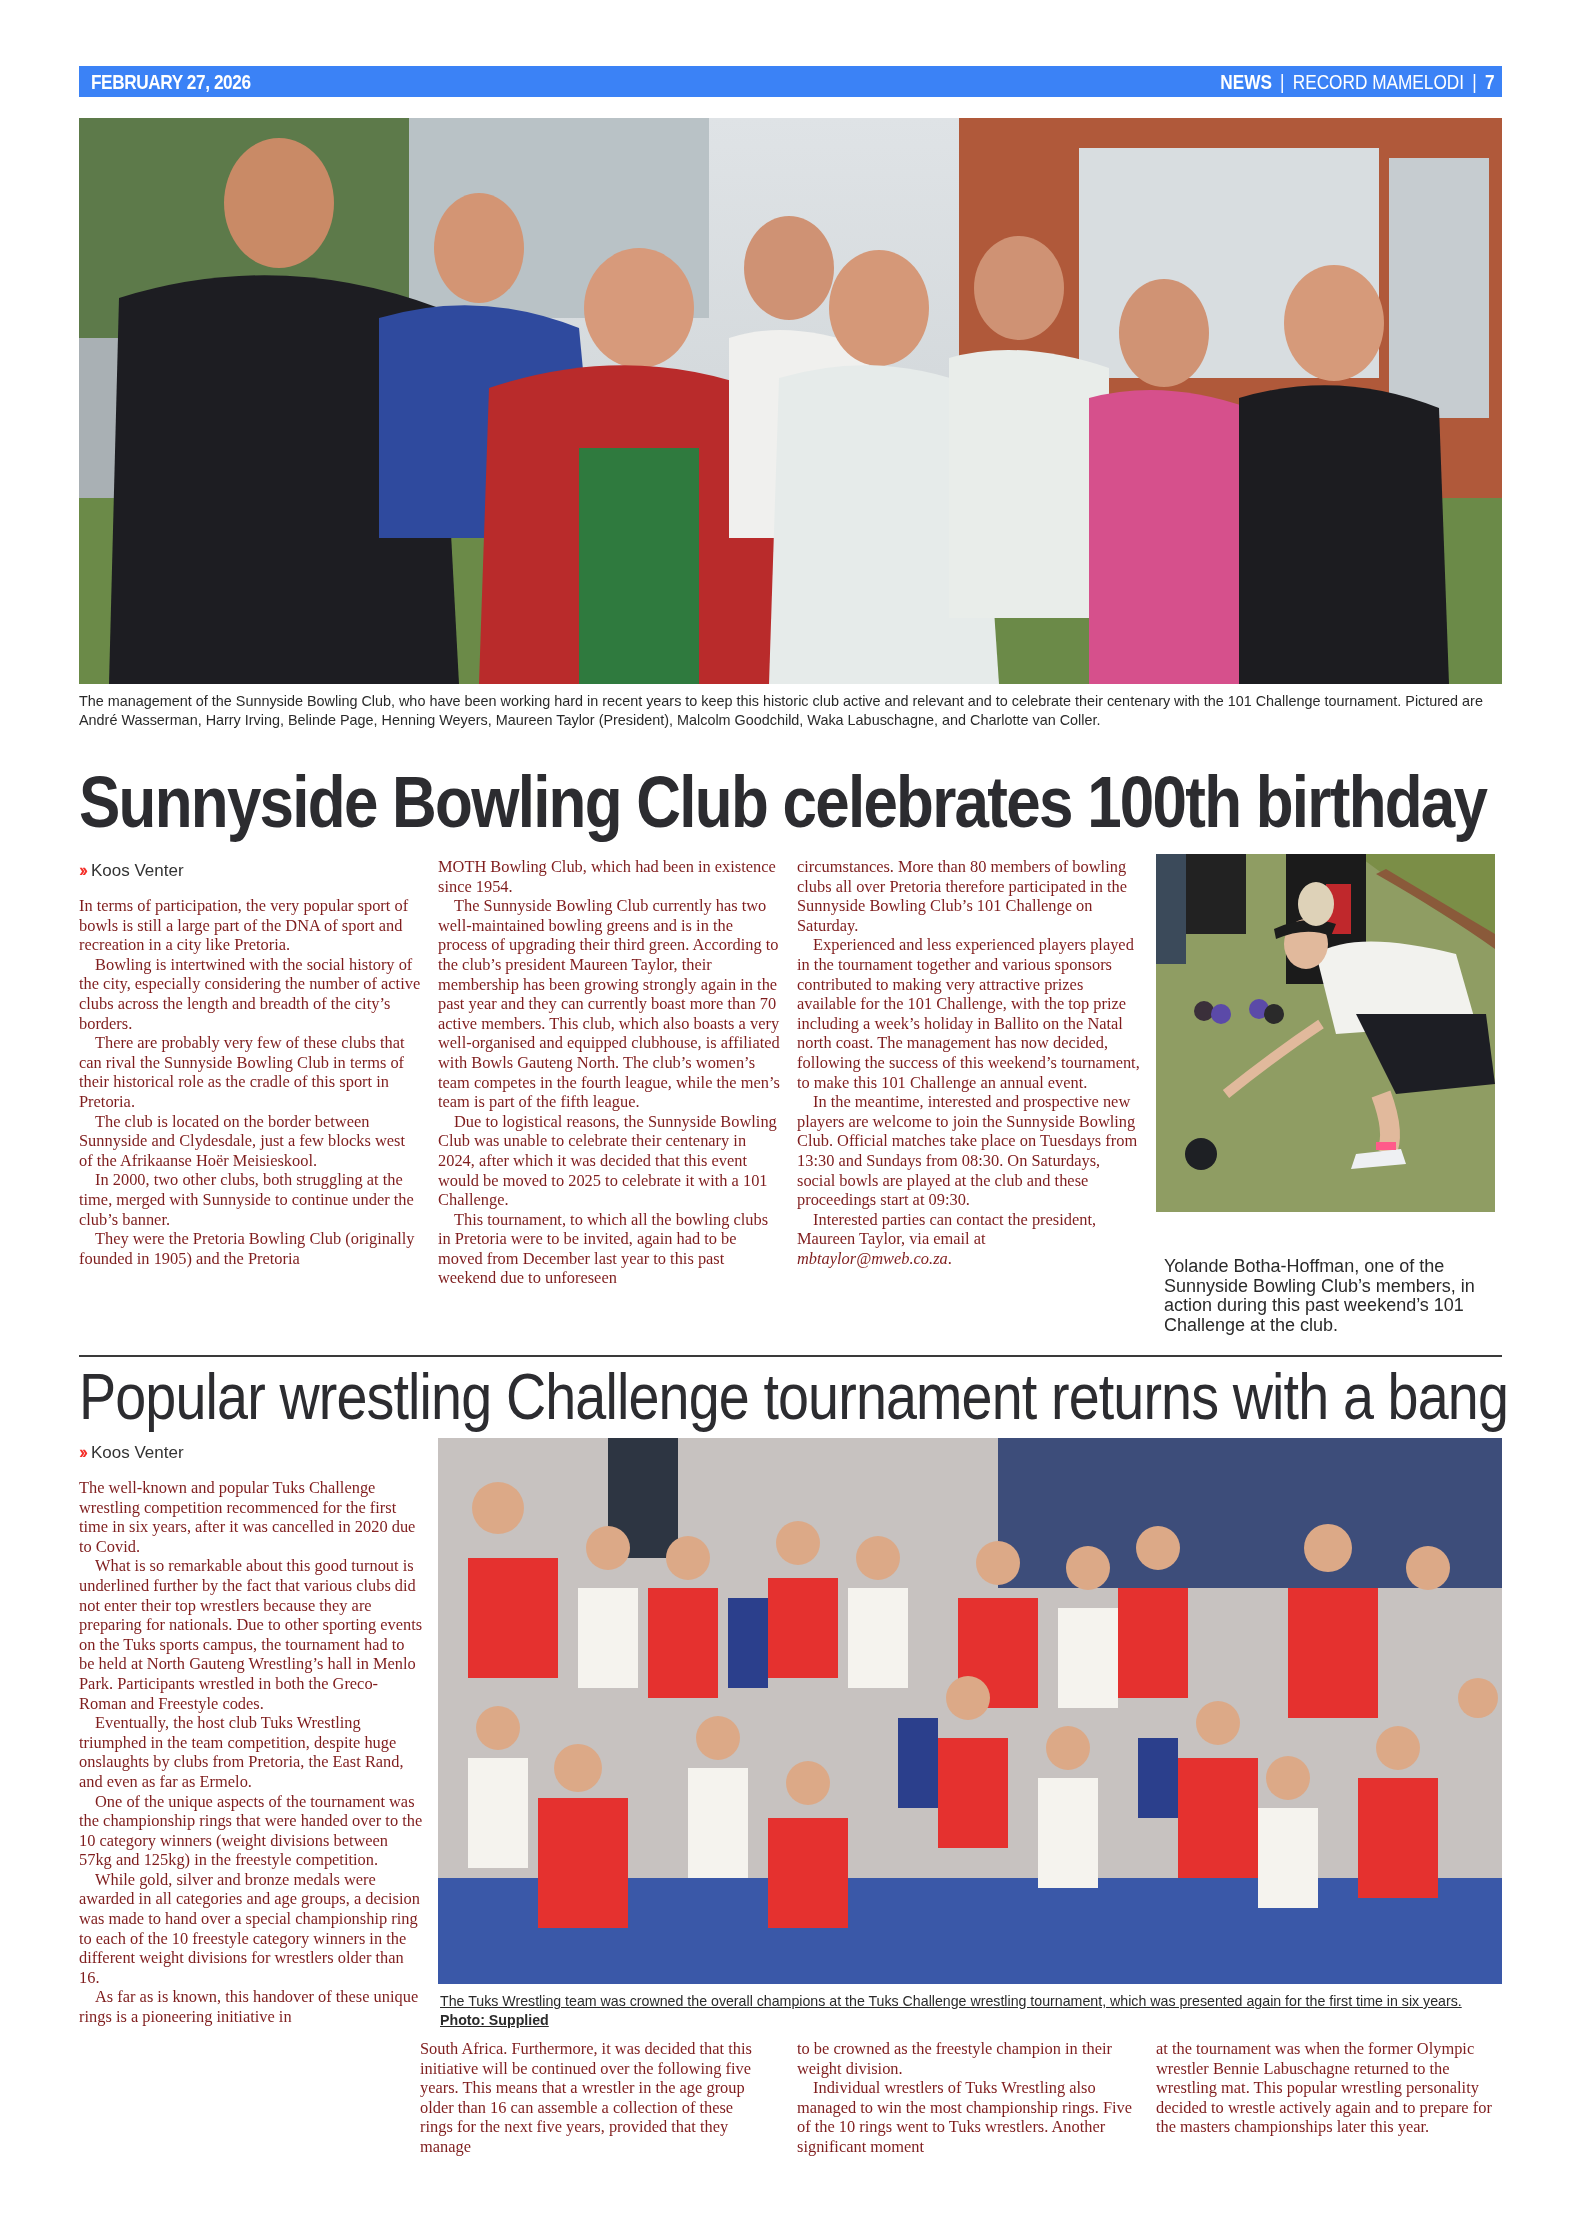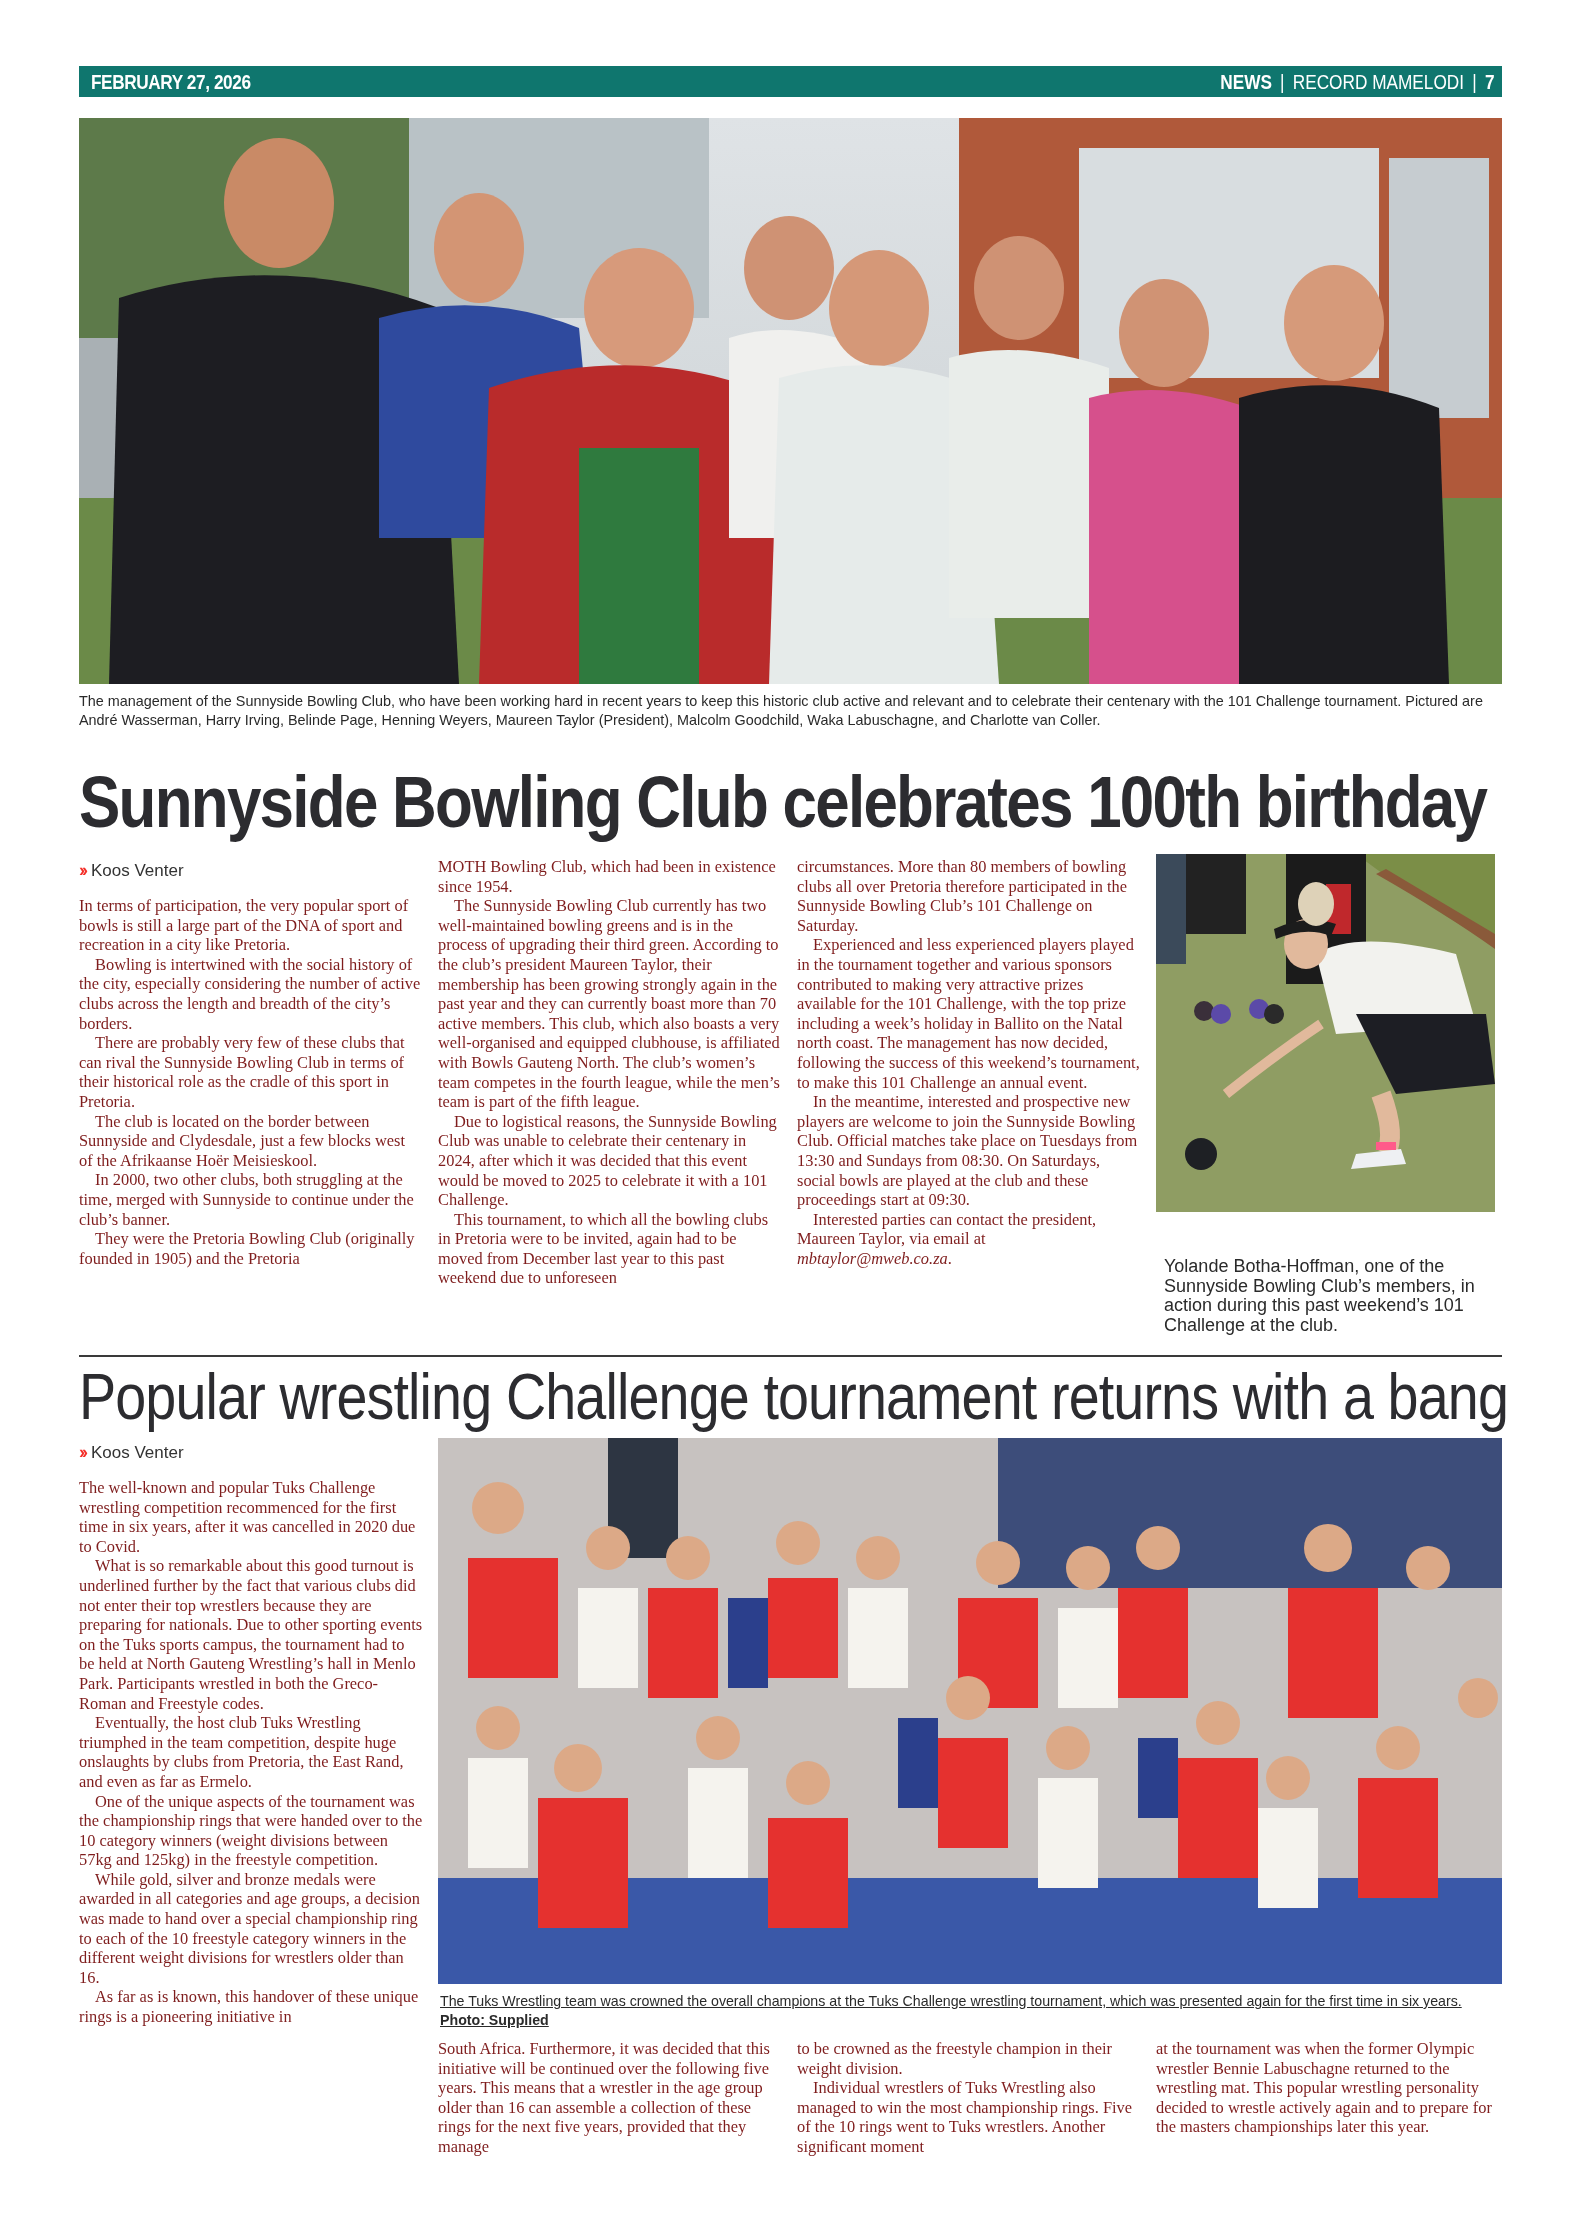--- a/index.html
+++ b/index.html
@@ -2,21 +2,21 @@
 <html><head>
 <meta charset="utf-8">
 <style>
   * { margin: 0; padding: 0; box-sizing: border-box; }
   html, body { width: 1572px; height: 2224px; background: #ffffff; overflow: hidden; }
   body { position: relative; font-family: "Liberation Serif", serif; color: #2a2a2a; }
 
   .abs { position: absolute; }
 
   
-  .topbar { left: 79px; top: 66px; width: 1423px; height: 31px; background: #0f766e; color: #fff;
+  .topbar { left: 79px; top: 66px; width: 1423px; height: 31px; background: #3b82f6; color: #fff;
     font-family: "Liberation Sans", sans-serif; font-weight: bold; display: flex; align-items: center;
     justify-content: space-between; padding: 0 8px 0 12px; }
   .topbar .date { font-size: 21px; letter-spacing: -0.5px; transform: scaleX(0.82); transform-origin: left center; }
   .topbar .right { display: flex; align-items: center; font-size: 21px; transform: scaleX(0.82); transform-origin: right center; white-space: nowrap; }
   .topbar .sep { font-weight: normal; margin: 0 10px; }
   .topbar .pub { font-weight: normal; }
 
   
   .photo { overflow: hidden; }
   .photo svg { display: block; width: 100%; height: 100%; }
@@ -224,21 +224,21 @@
         <circle cx="780" cy="285" r="22"></circle>
         <circle cx="850" cy="340" r="22"></circle>
       <circle cx="960" cy="310" r="22"></circle>
         <circle cx="1040" cy="260" r="20"></circle>
     </g>
   </svg>
 </div>
 
 <div class="abs caption cap3"><span>The Tuks Wrestling team was crowned the overall champions at the Tuks Challenge wrestling tournament, which was presented again for the first time in six years.</span> <b>Photo: Supplied</b></div>
 
-<div class="abs col" style="left:438px; top:2039px; width:345px;">
+<div class="abs col" style="left:420px; top:2039px; width:345px;">
   <p class="first">South Africa. Furthermore, it was decided that this initiative will be continued over the following five years. This means that a wrestler in the age group older than 16 can assemble a collection of these rings for the next five years, provided that they manage</p>
 </div>
 <div class="abs col" style="left:797px; top:2039px; width:345px;">
   <p class="first">to be crowned as the freestyle champion in their weight division.</p>
   <p>Individual wrestlers of Tuks Wrestling also managed to win the most championship rings. Five of the 10 rings went to Tuks wrestlers. Another significant moment</p>
 </div>
 <div class="abs col" style="left:1156px; top:2039px; width:345px;">
   <p class="first">at the tournament was when the former Olympic wrestler Bennie Labuschagne returned to the wrestling mat. This popular wrestling personality decided to wrestle actively again and to prepare for the masters championships later this year.</p>
 </div>
 

